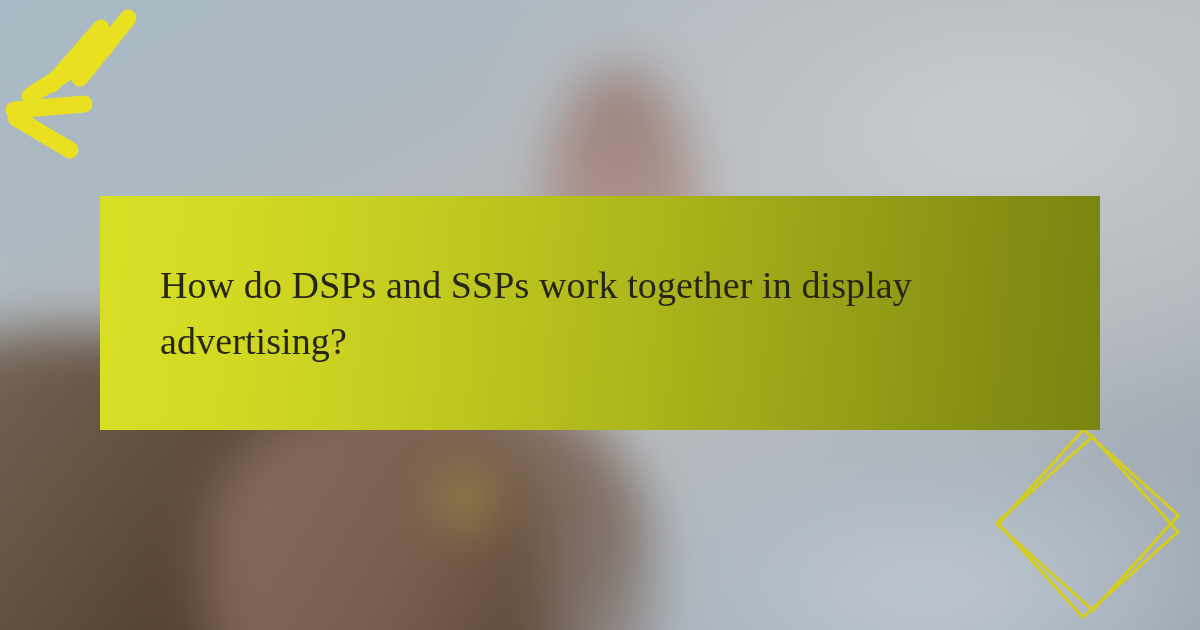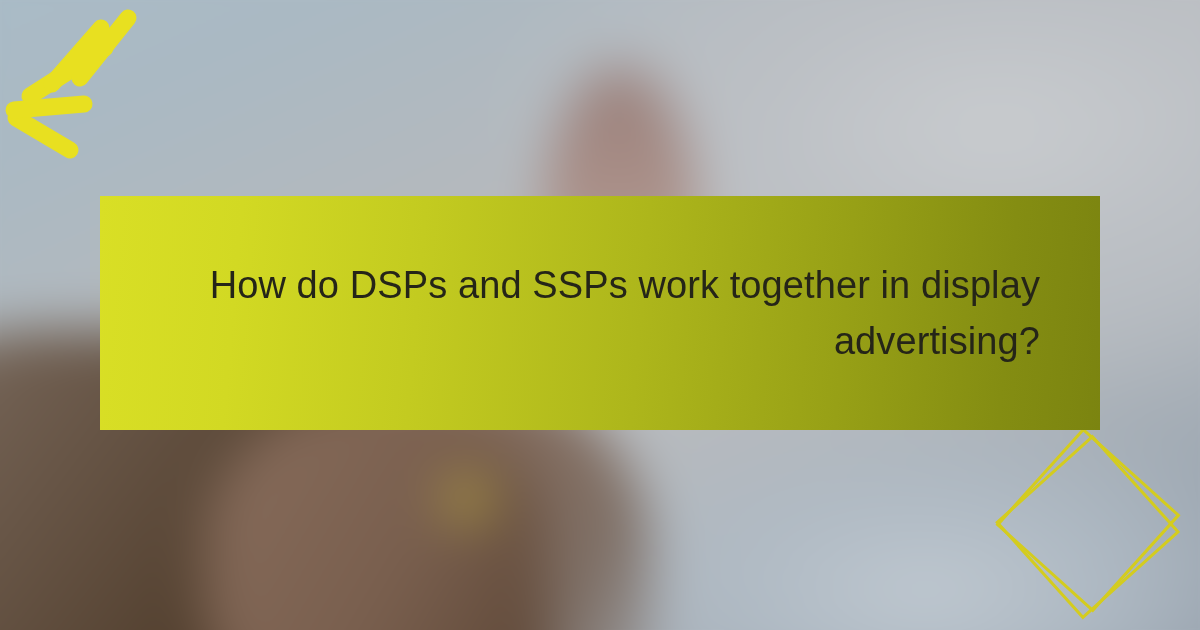--- a/index.html
+++ b/index.html
@@ -169,23 +169,23 @@
     display: flex;
     align-items: center;
     justify-content: center;
     box-sizing: border-box;
     padding: 0 60px;
   }
 
   .banner-title {
     margin: 0;
     width: 100%;
-    text-align: right;
+    text-align: left;
     color: #252518;
-    font-family: Liberation Sans, sans-serif;
+    font-family: Liberation Serif, serif;
     font-size: 38px;
     font-weight: 400;
     line-height: 1.48;
     letter-spacing: 0.1px;
   }
 </style>
 </head>
 <body>
 
 <div class="card">

